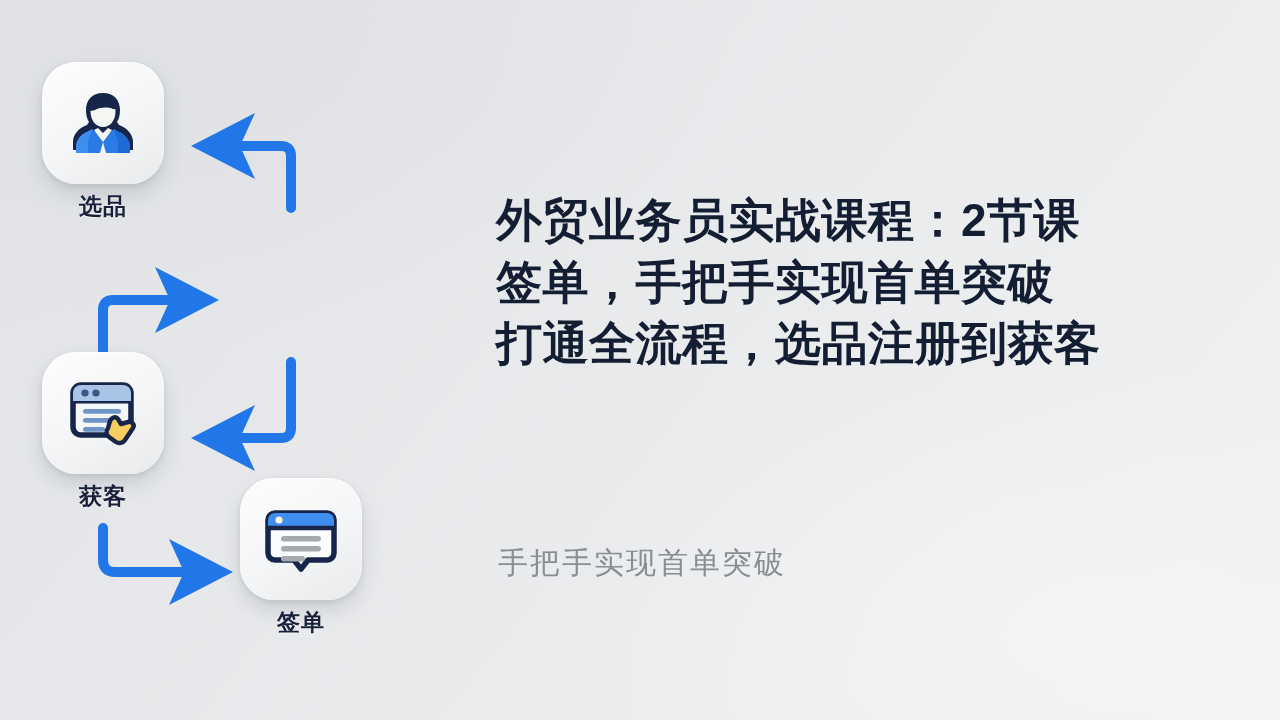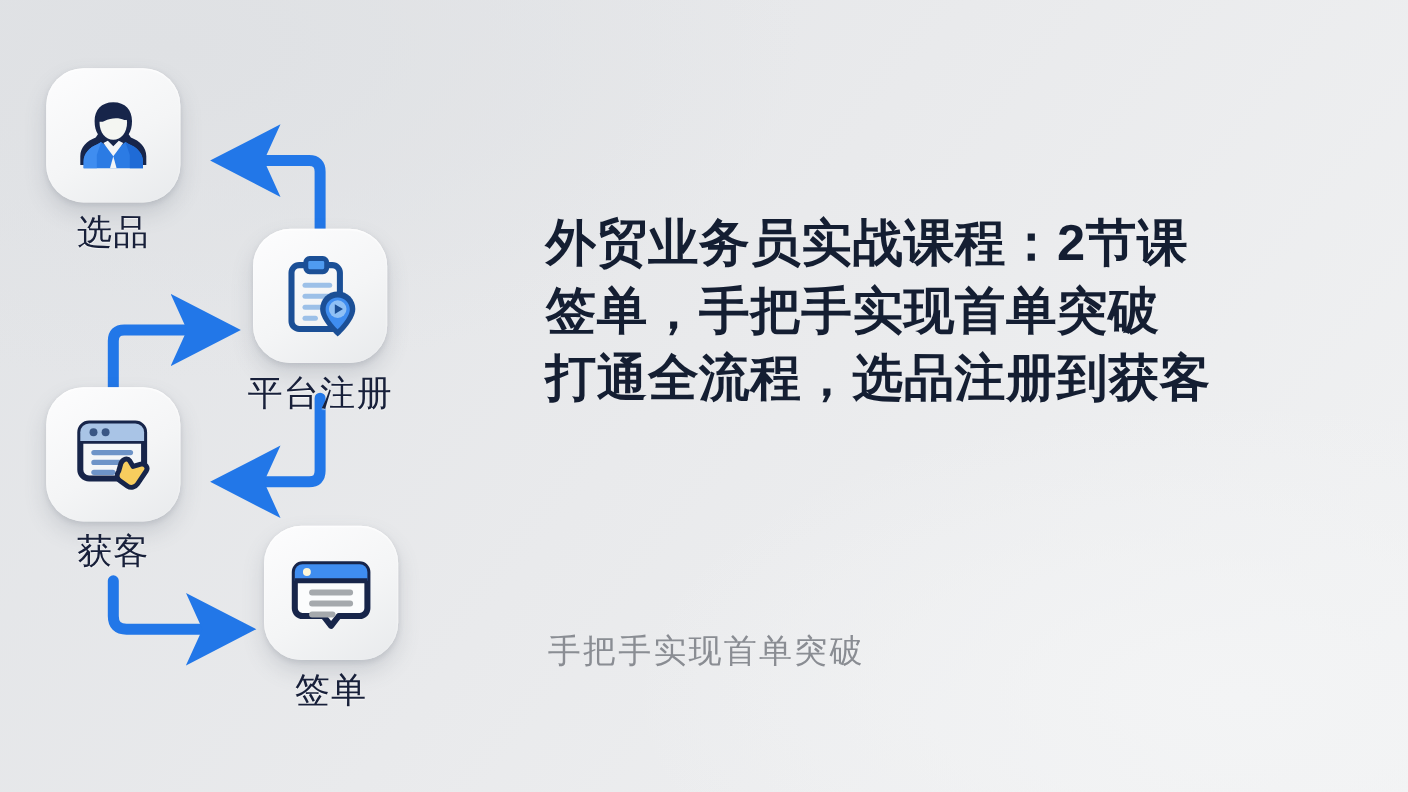--- a/index.html
+++ b/index.html
@@ -21,21 +21,21 @@
   .node{position:absolute;width:146px;display:flex;flex-direction:column;align-items:center;}
   .tile{
     width:122px;height:122px;border-radius:34px;
     background:linear-gradient(150deg,#fdfdfe 0%,#f4f5f6 55%,#e8eaec 100%);
     box-shadow:0 10px 20px rgba(90,100,115,.20),0 2px 5px rgba(90,100,115,.14),
                inset 0 1px 2px rgba(255,255,255,.95);
     display:flex;align-items:center;justify-content:center;
   }
   .tile svg{display:block;}
   .nlabel{
-    margin-top:11px;font-size:32px;font-weight:400;color:#18203a;
+    margin-top:11px;font-size:23px;font-weight:700;color:#18203a;
     letter-spacing:1px;line-height:1;white-space:nowrap;
     text-shadow:0 1px 1px rgba(255,255,255,.7);
   }
   #n0{left:30px;top:62px;}
   #n1{left:218px;top:208px;}
   #n2{left:30px;top:352px;}
   #n3{left:228px;top:478px;}
   
   #panel{position:absolute;left:496px;top:0;width:770px;height:720px;}
   #headline{
@@ -45,21 +45,21 @@
   }
   #headline div{white-space:nowrap;}
   #subhead{
     position:absolute;left:0;top:452px;
     font-size:44px;font-weight:700;color:#141e32;letter-spacing:1px;
     line-height:1.2;white-space:nowrap;
   }
   #tagline{
     position:absolute;left:2px;top:545px;
     font-size:30px;font-weight:400;color:#8a8d93;letter-spacing:2px;
-    line-height:1.2;white-space:nowrap;margin-top:30px;
+    line-height:1.2;white-space:nowrap;
   }
 </style>
 </head>
 <body>
 
 <div id="stage">
 
   <div id="flow">
 
     <svg id="arrows" viewBox="0 0 520 720">
@@ -95,37 +95,20 @@
           <path d="M29 46l-3 2c-8 3-13 9-13 16v6h54v-6c0-7-5-13-13-16l-3-2c-5 4-7 6-11 6s-6-2-11-6z" fill="#2b7be4"></path>
           <path d="M31 47l9 12 9-12-4-2-5 5-5-5z" fill="#f3f5f7"></path>
           <path d="M40 59l-3 11h6z" fill="#f3f5f7"></path>
           <path d="M29 46l-3 2c-8 3-13 9-13 16v6h12V58z" fill="#3f8df0"></path>
           <path d="M51 46l3 2c8 3 13 9 13 16v6H55V58z" fill="#1f6bd6"></path>
         </svg>
       </div>
       <div class="nlabel">选品</div>
     </div>
 
-    <div class="node" id="n1">
-      <div class="tile">
-        <svg width="80" height="80" viewBox="0 0 80 80">
-          <rect x="14" y="12" width="44" height="58" rx="7" fill="none" stroke="#1b4f96" stroke-width="5.5"></rect>
-          <rect x="27" y="6" width="19" height="12" rx="3.5" fill="#4f9bf0" stroke="#1b4f96" stroke-width="4.5"></rect>
-          <rect x="24" y="28" width="27" height="4.6" rx="2.3" fill="#9cc0e8"></rect>
-          <rect x="24" y="38" width="27" height="4.6" rx="2.3" fill="#9cc0e8"></rect>
-          <rect x="24" y="48" width="20" height="4.6" rx="2.3" fill="#9cc0e8"></rect>
-          <rect x="24" y="58" width="14" height="4.6" rx="2.3" fill="#9cc0e8"></rect>
-          <path d="M56 36c-9 0-16 7-16 16 0 11 16 25 16 25s16-14 16-25c0-9-7-16-16-16z" fill="#1b4f96"></path>
-          <path d="M56 41.5c-6.2 0-11 4.8-11 10.8 0 7.6 11 18 11 18s11-10.4 11-18c0-6-4.8-10.8-11-10.8z" fill="#3f8df0"></path>
-          <circle cx="56" cy="52" r="8" fill="#8fc0f5"></circle>
-          <path d="M53.4 47.6l7.4 4.4-7.4 4.4z" fill="#1b4f96"></path>
-        </svg>
-      </div>
-      <div class="nlabel">平台注册</div>
-    </div>
 
     <div class="node" id="n2">
       <div class="tile">
         <svg width="80" height="80" viewBox="0 0 80 80">
           <rect x="10" y="12" width="58" height="50" rx="8" fill="#f4f6f8" stroke="#17254a" stroke-width="5.5"></rect>
           <path d="M10 28h58" stroke="#17254a" stroke-width="5"></path>
           <path d="M18 12h42a8 8 0 0 1 8 8v8H10v-8a8 8 0 0 1 8-8z" fill="#a9c4e6"></path>
           <circle cx="22" cy="20" r="3.6" fill="#3a5684"></circle>
           <circle cx="33" cy="20" r="3.6" fill="#3a5684"></circle>
           <rect x="20" y="36" width="38" height="4.8" rx="2.4" fill="#6e94c8"></rect>

